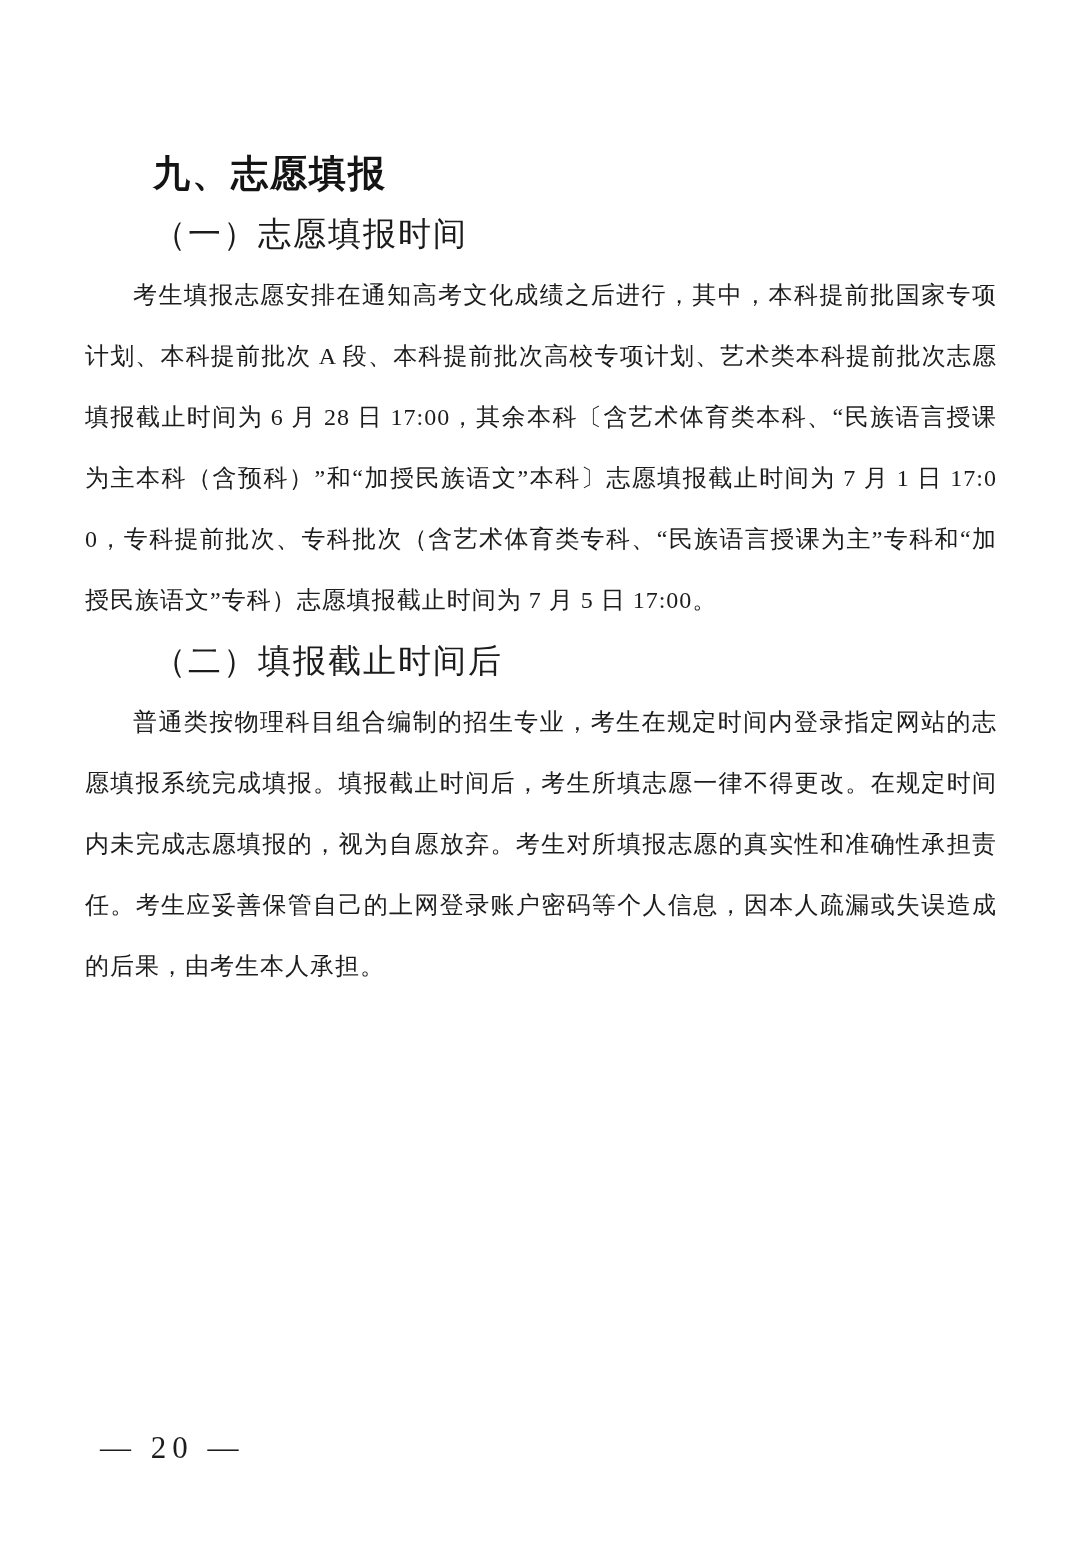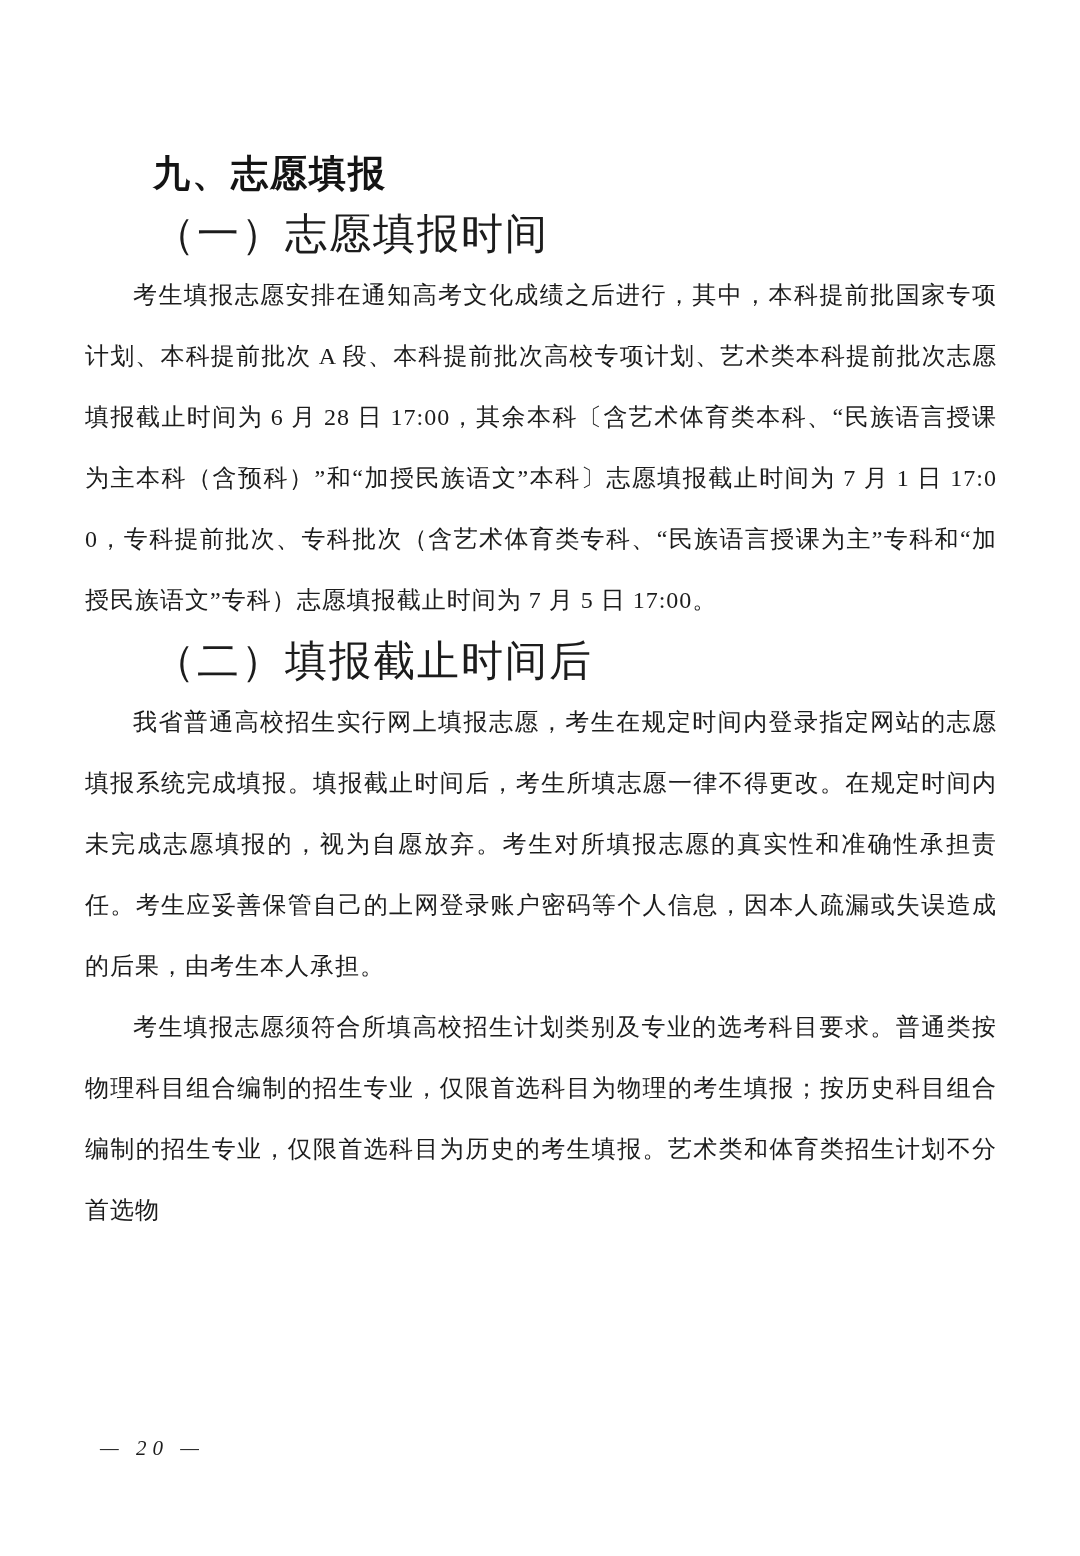--- a/index.html
+++ b/index.html
@@ -28,59 +28,57 @@
     font-weight: 700;
     font-size: 37px;
     line-height: 61px;
     color: #141414;
     letter-spacing: 2px;
   }
   .subsection-heading {
     margin: 0 0 0 68px;
     font-family: "Liberation Serif", "DejaVu Serif", serif;
     font-weight: 400;
-    font-size: 42px;
+    font-size: 33px;
     line-height: 61px;
     color: #1c1c1c;
     letter-spacing: 2px;
   }
   p.body-para {
     margin: 0;
     font-size: 24px;
     line-height: 61px;
     text-indent: 2em;
     text-align: justify;
     text-align-last: left;
     letter-spacing: 1px;
     color: #1c1c1c;
     word-break: break-all;
   }
   .page-footer {
     position: absolute;
     left: 100px;
     top: 1428px;
-    font-size: 21px;
+    font-size: 31px;
     line-height: 40px;
     color: #1c1c1c;
     letter-spacing: 6px;
-    font-style: italic;
   }
 </style>
 </head>
 <body>
 
 <div class="page">
 
   <h1 class="section-heading">九、志愿填报</h1>
 
   <h2 class="subsection-heading">（一）志愿填报时间</h2>
 
   <p class="body-para">考生填报志愿安排在通知高考文化成绩之后进行，其中，本科提前批国家专项计划、本科提前批次 A 段、本科提前批次高校专项计划、艺术类本科提前批次志愿填报截止时间为 6 月 28 日 17:00，其余本科〔含艺术体育类本科、“民族语言授课为主本科（含预科）”和“加授民族语文”本科〕志愿填报截止时间为 7 月 1 日 17:00，专科提前批次、专科批次（含艺术体育类专科、“民族语言授课为主”专科和“加授民族语文”专科）志愿填报截止时间为 7 月 5 日 17:00。</p>
 
   <h2 class="subsection-heading">（二）填报截止时间后</h2>
 
-  <p class="body-para">我省普通高校招生实行网上填报志愿，考生在规定时间内登录指定网站的志愿填报系统完成填报。填报截止时间后，考生所填志愿一律不得更改。在规定时间内未完成志愿填报的，视为自愿放弃。考生对所填报志愿的真实性和准确性承担责任。考生应妥善保管自己的上网登录账户密码等个人信息，因本人疏漏或失误造成的后果，由考生本人承担。</p>
+  <p class="body-para">普通类按物理科目组合编制的招生专业，考生在规定时间内登录指定网站的志愿填报系统完成填报。填报截止时间后，考生所填志愿一律不得更改。在规定时间内未完成志愿填报的，视为自愿放弃。考生对所填报志愿的真实性和准确性承担责任。考生应妥善保管自己的上网登录账户密码等个人信息，因本人疏漏或失误造成的后果，由考生本人承担。</p>
 
-  <p class="body-para">考生填报志愿须符合所填高校招生计划类别及专业的选考科目要求。普通类按物理科目组合编制的招生专业，仅限首选科目为物理的考生填报；按历史科目组合编制的招生专业，仅限首选科目为历史的考生填报。艺术类和体育类招生计划不分首选物</p>
 
   <div class="page-footer">— 20 —</div>
 
 </div>
 
 </body></html>

